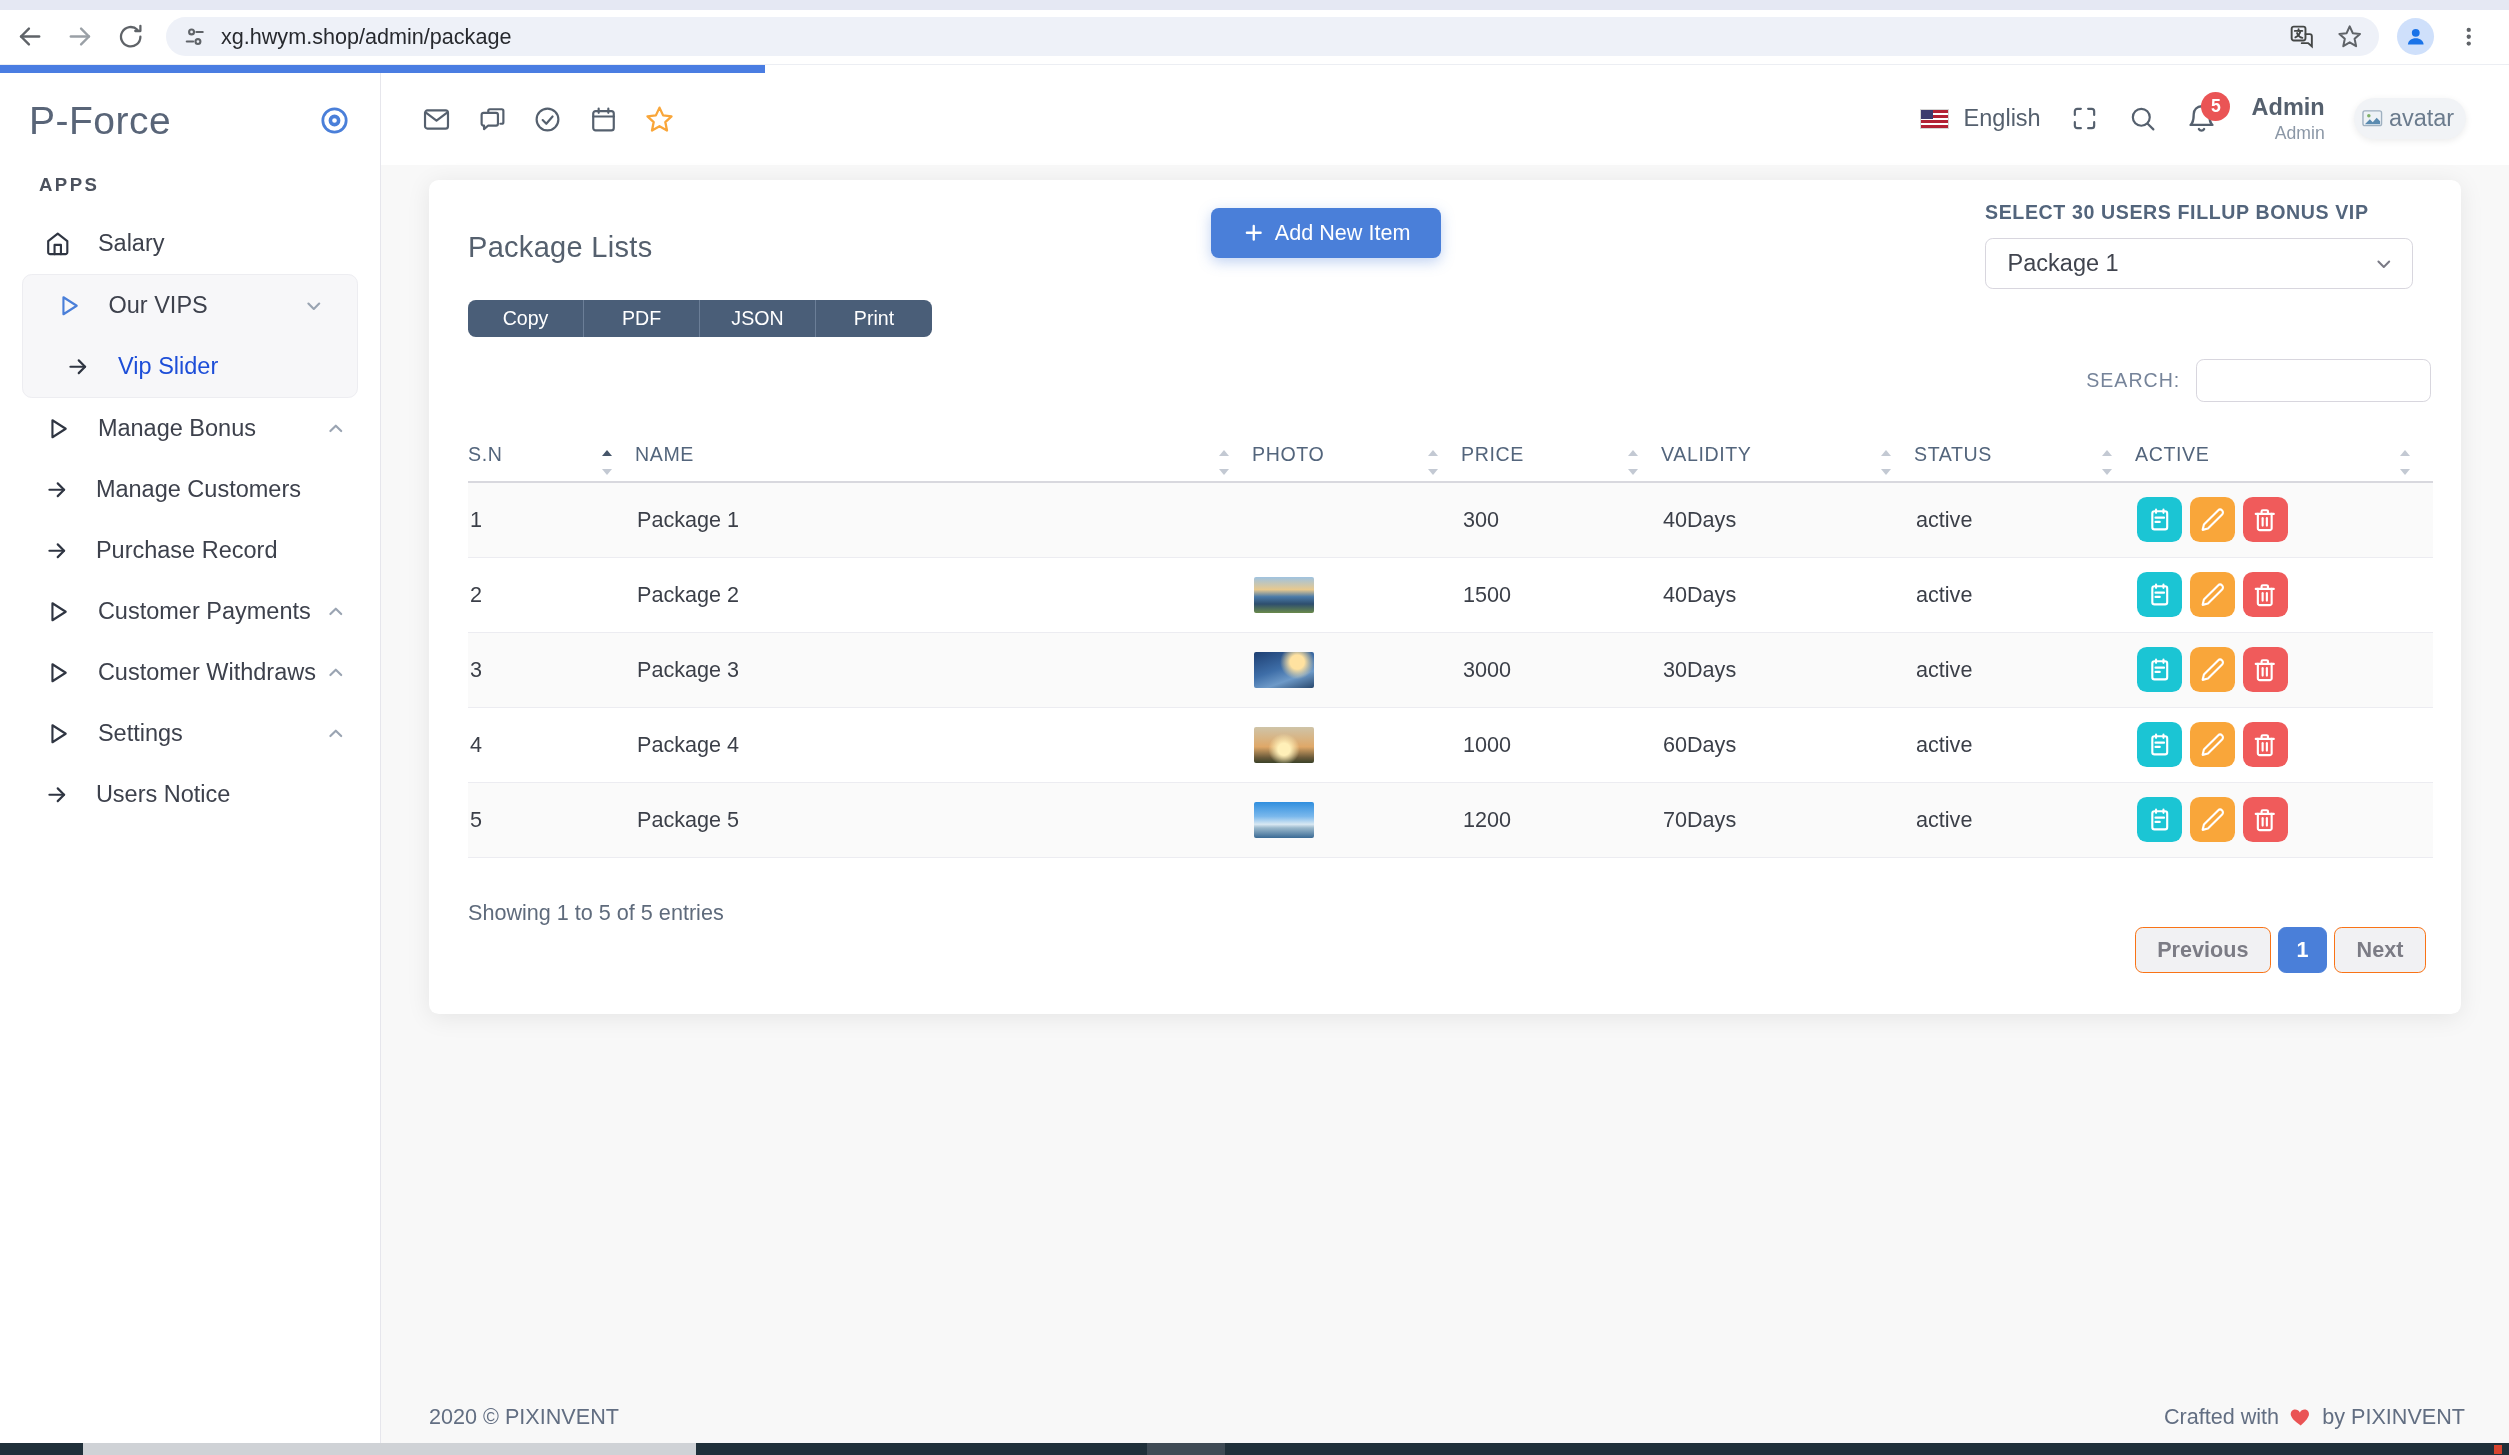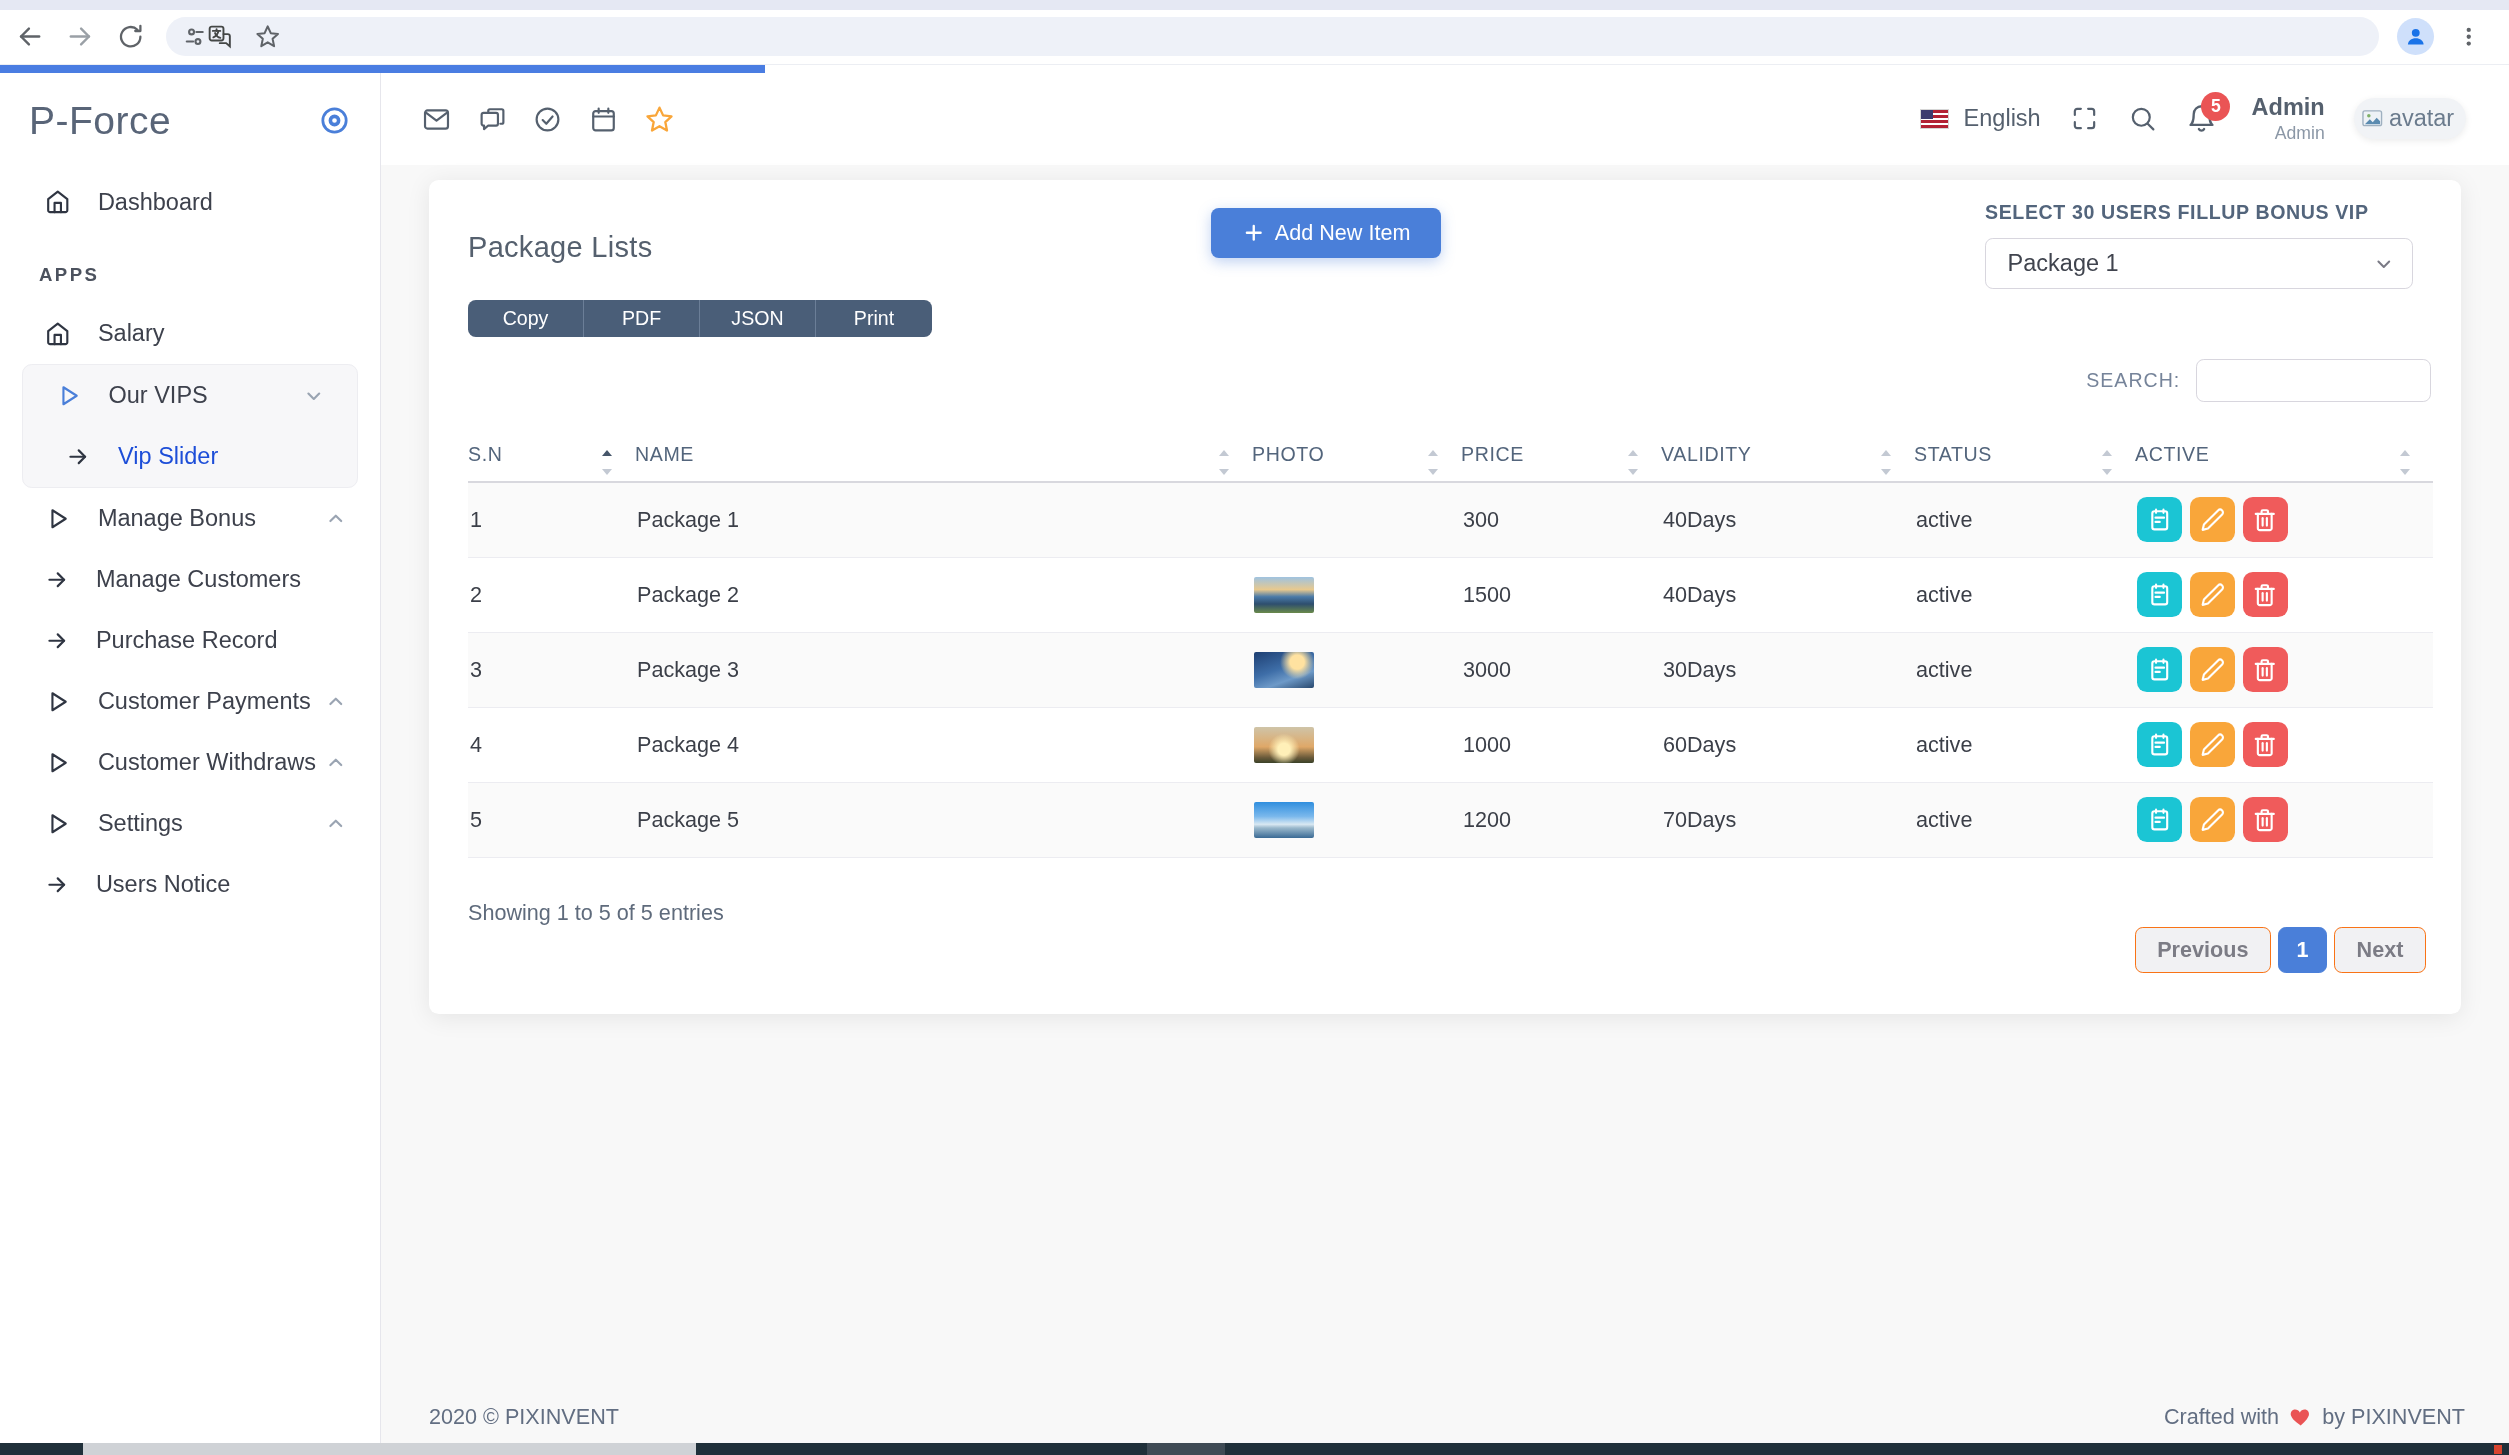--- a/index.html
+++ b/index.html
@@ -143,20 +143,21 @@
     </span>
     <div class="omnibox">
       <span class="i">
         <svg width="25.5" height="25.5" viewBox="0 0 24 24" fill="none" stroke="#5f6368" stroke-width="2" stroke-linecap="round">
             <circle cx="9" cy="7.5" r="2.3"></circle>
             <line x1="13.5" y1="7.5" x2="19.5" y2="7.5"></line>
             <line x1="4.5" y1="16.5" x2="10.5" y2="16.5"></line>
             <circle cx="15" cy="16.5" r="2.3"></circle>
           </svg>
       </span>
+      <span class="omni-url">xg.hwym.shop/admin/package</span>
       <span class="i" style="margin-right:21.6px;">
         <svg width="25.5" height="25.5" viewBox="0 0 24 24" fill="none" stroke="#444746" stroke-width="1.8" stroke-linecap="round">
             <rect x="2.5" y="2.5" width="13" height="13" rx="2"></rect>
             <line x1="5.5" y1="6.5" x2="12.5" y2="6.5"></line>
             <line x1="9" y1="4.8" x2="9" y2="6.5"></line>
             <path d="M6 12.5c2.4-1 4.3-3 4.8-6"></path>
             <path d="M7.6 8.5c1 2.4 2.8 4 5 4.5"></path>
             <path d="M15.5 9.5h4a2 2 0 0 1 2 2V21l-3.5-3h-6"></path>
           </svg>
       </span>
@@ -191,29 +192,20 @@
         <span class="brand">P-Force</span>
         <span class="i">
           <svg width="33" height="33" viewBox="0 0 24 24" fill="none" stroke="#4a7fd9" stroke-width="2">
               <circle cx="12" cy="12" r="8.5"></circle>
               <circle cx="12" cy="12" r="3" stroke-width="2.6"></circle>
             </svg>
         </span>
       </div>
       <nav class="side-nav">
 
-        <div class="s-item">
-          <span class="i">
-            <svg width="25.5" height="25.5" viewBox="0 0 24 24" fill="none" stroke="#2f3542" stroke-width="2" stroke-linecap="round" stroke-linejoin="round">
-                <path d="M3 9.5 12 2.5l9 7V20a1.8 1.8 0 0 1-1.8 1.8H4.8A1.8 1.8 0 0 1 3 20z"></path>
-                <polyline points="9 21.8 9 13 15 13 15 21.8"></polyline>
-              </svg>
-          </span>
-          <span class="lbl">Dashboard</span>
-        </div>
 
         <div class="s-section">APPS</div>
 
         <div class="s-item">
           <span class="i">
             <svg width="25.5" height="25.5" viewBox="0 0 24 24" fill="none" stroke="#2f3542" stroke-width="2" stroke-linecap="round" stroke-linejoin="round">
                 <path d="M3 9.5 12 2.5l9 7V20a1.8 1.8 0 0 1-1.8 1.8H4.8A1.8 1.8 0 0 1 3 20z"></path>
                 <polyline points="9 21.8 9 13 15 13 15 21.8"></polyline>
               </svg>
           </span>

